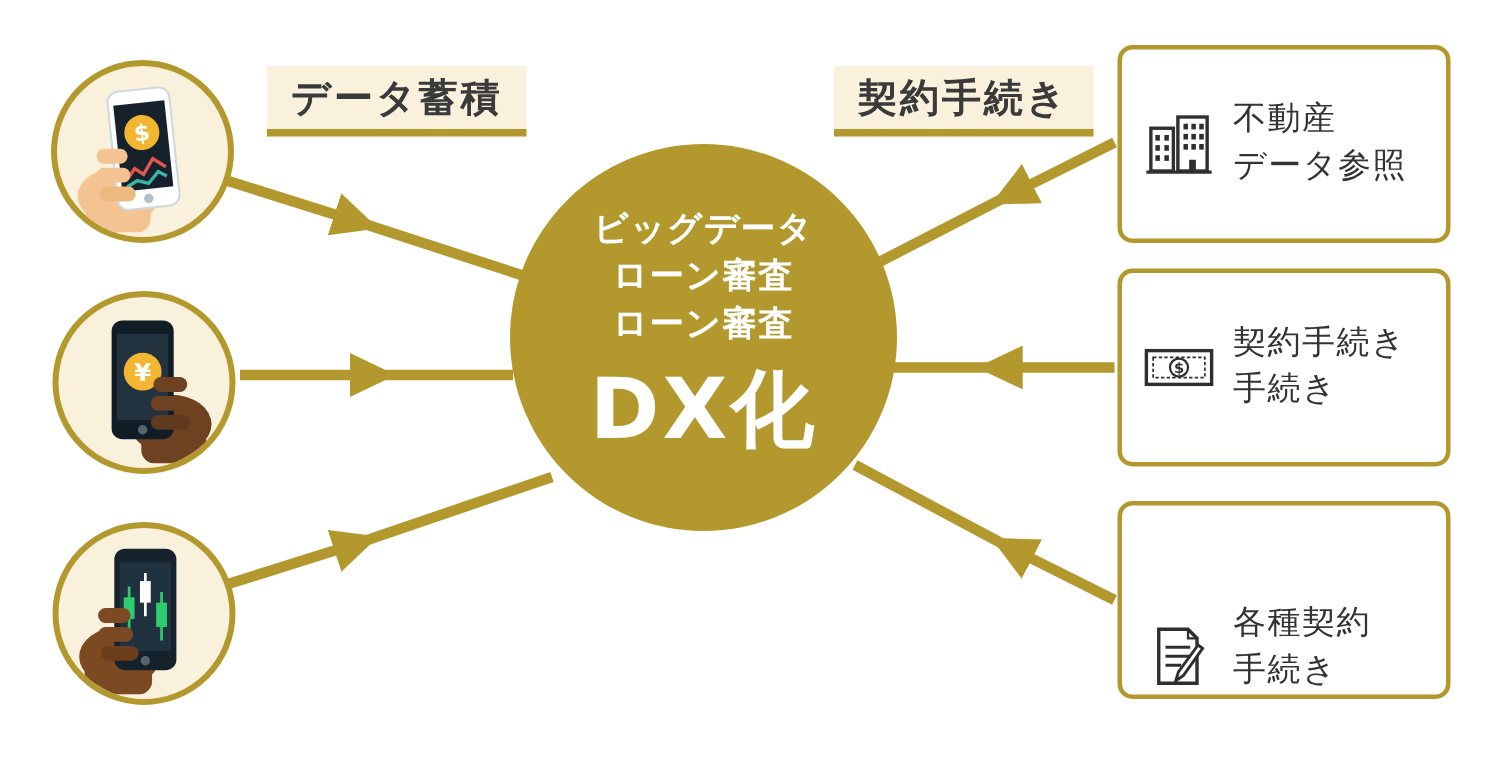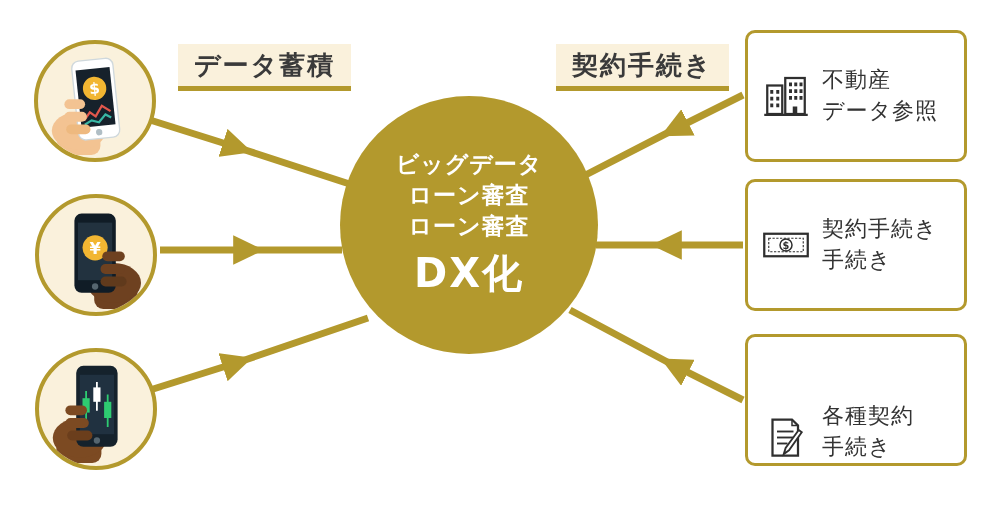--- a/index.html
+++ b/index.html
@@ -18,21 +18,21 @@
   .flow-label{position:absolute;top:44px;z-index:2;background:#faf1dc;
     border-bottom:5px solid #b3992d;padding:4px 16px 3px 16px;
     font-size:26px;font-weight:600;color:#3a3a3a;letter-spacing:2px;}
   #label-left{left:178px;}
   #label-right{left:556px;}
 
   .center-circle{position:absolute;left:340px;top:96px;width:258px;height:258px;
     border-radius:50%;background:#b3992d;z-index:2;
     display:flex;flex-direction:column;align-items:center;justify-content:center;}
   .center-circle .line{color:#ffffff;font-size:23px;font-weight:600;line-height:1.35;letter-spacing:1px;}
-  .center-circle .big{color:#ffffff;font-size:40px;font-weight:700;margin-top:4px;letter-spacing:2px;}
+  .center-circle .big{color:#ffffff;font-size:56px;font-weight:700;margin-top:4px;letter-spacing:2px;}
 
   .target-box{position:absolute;left:745px;width:222px;height:132px;box-sizing:border-box;
     background:#ffffff;border:3px solid #b3992d;border-radius:10px;z-index:2;
     display:flex;align-items:center;padding-left:14px;gap:12px;}
   #box1{top:30px;}
   #box2{top:179px;}
   #box3{top:334px;align-items:flex-end;}
   .target-box .ticon{width:48px;height:48px;flex:0 0 auto;}
   .target-box .ttext{font-size:22px;color:#333333;line-height:1.4;letter-spacing:1px;}
 </style>

